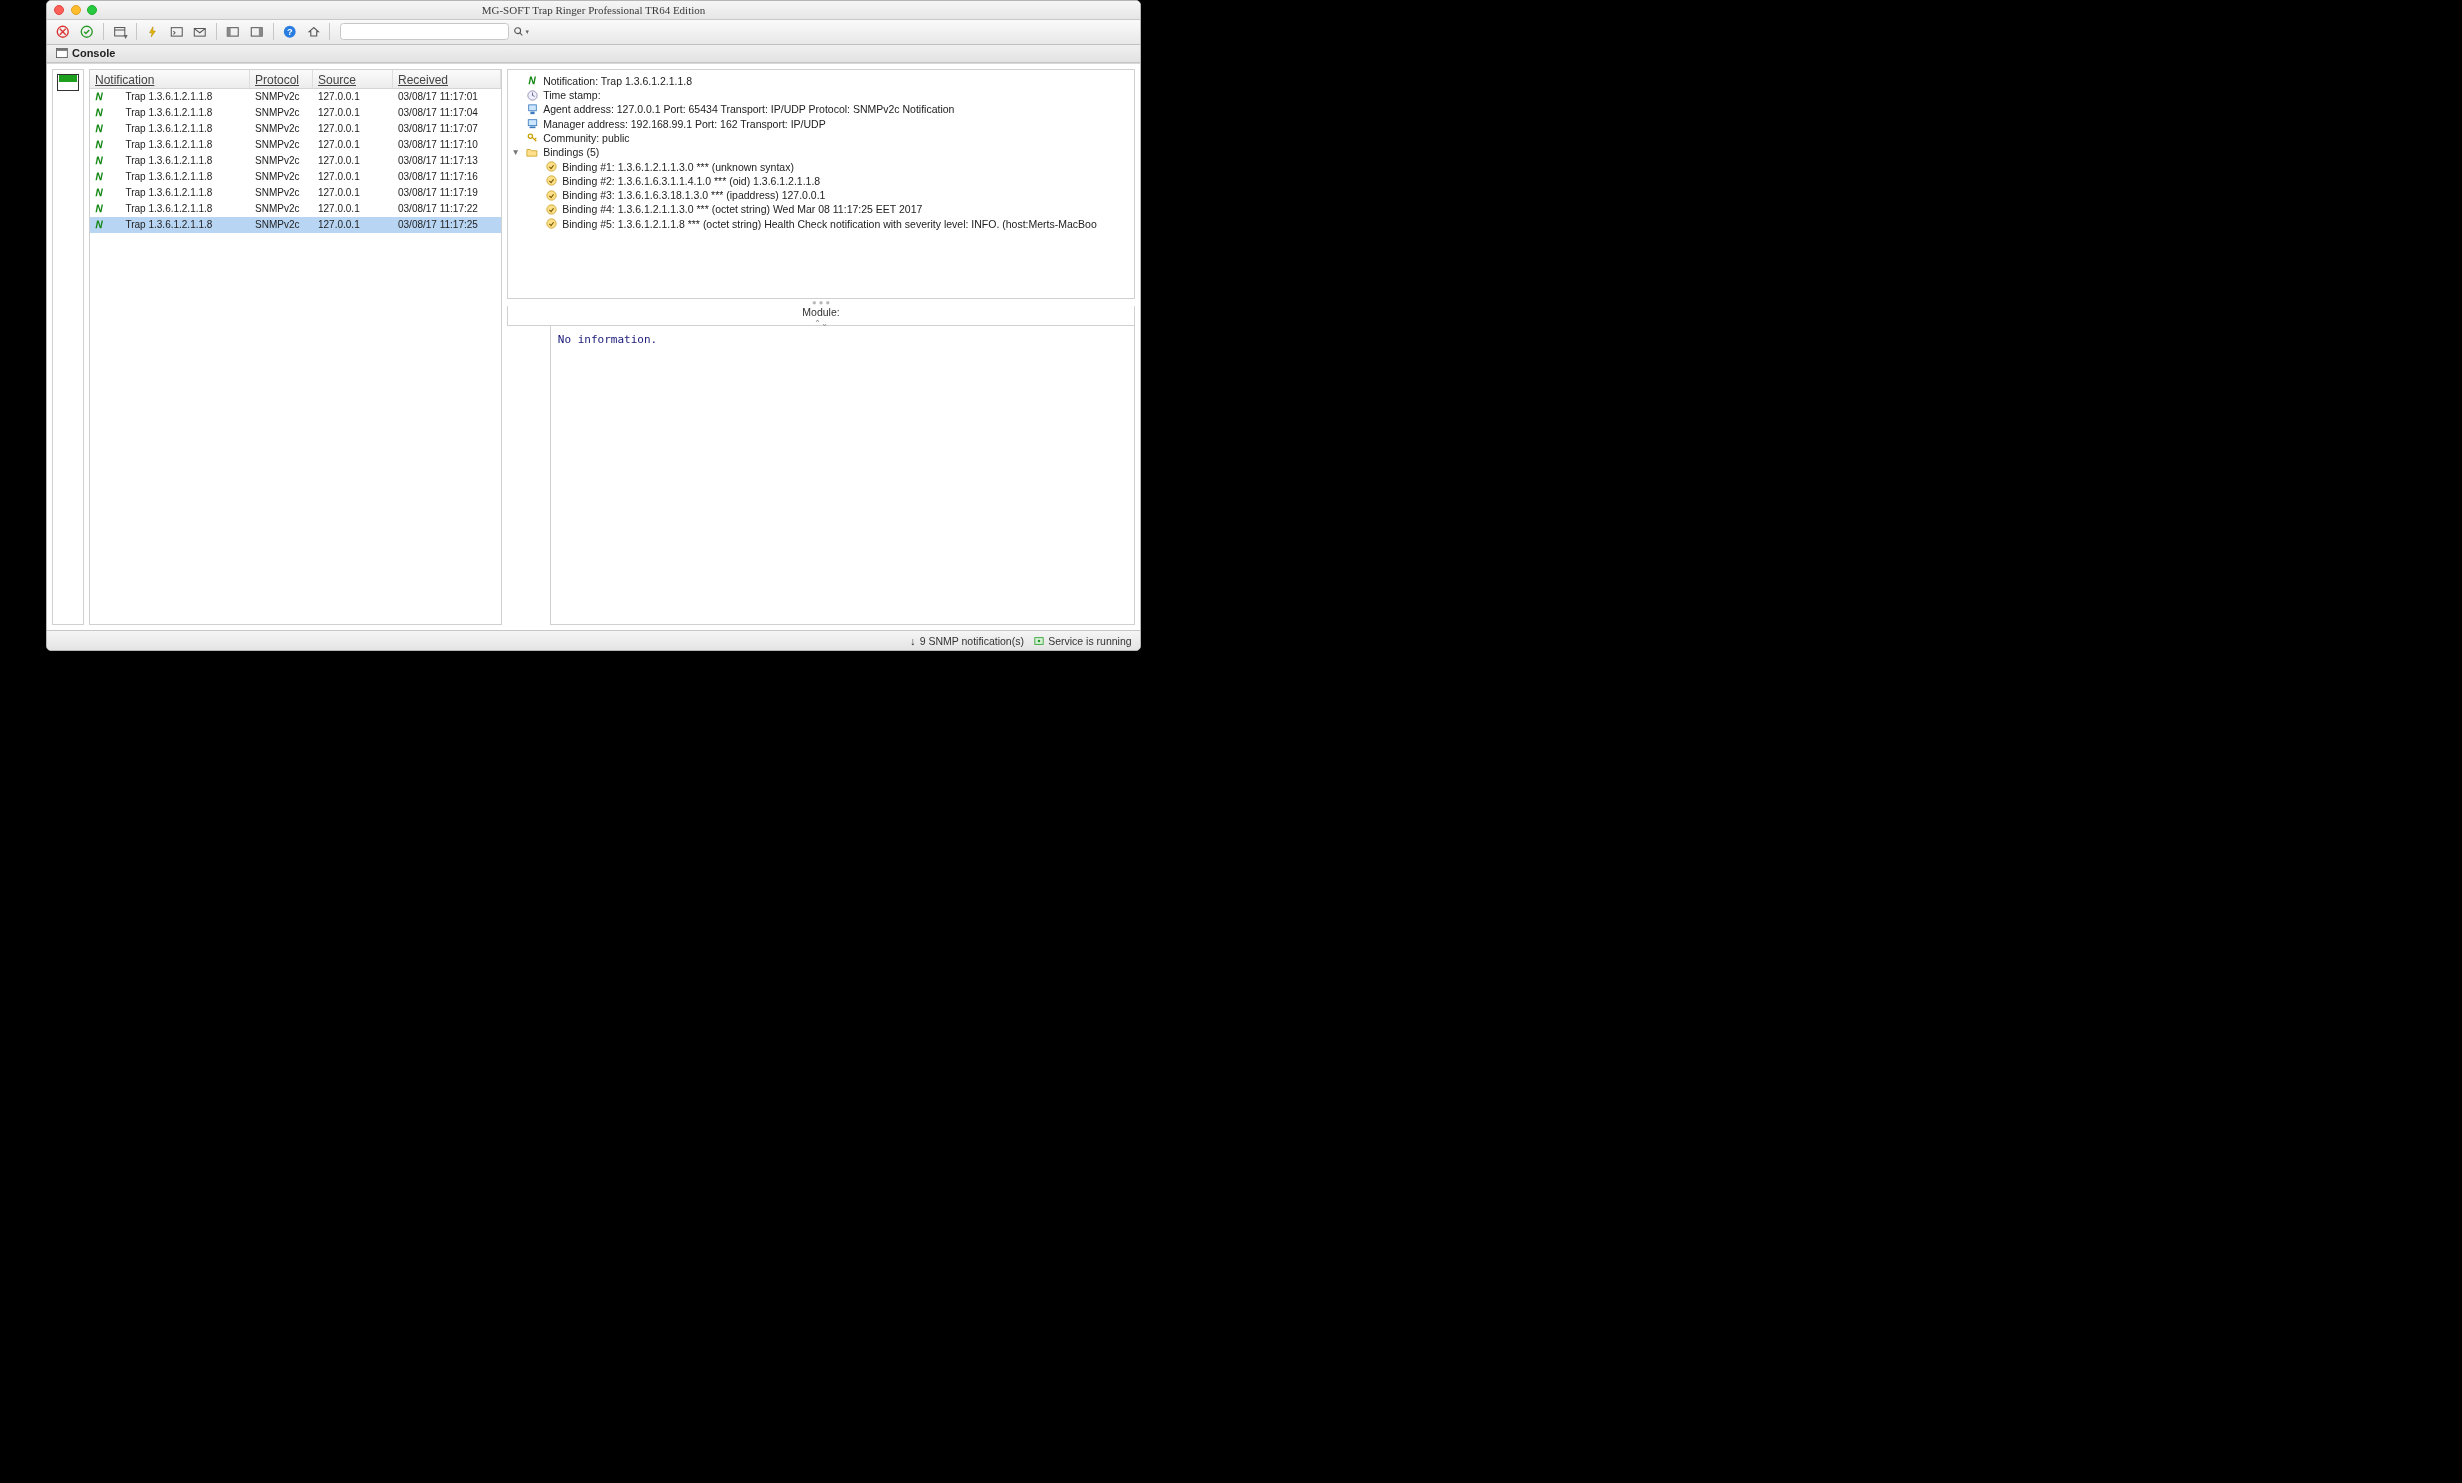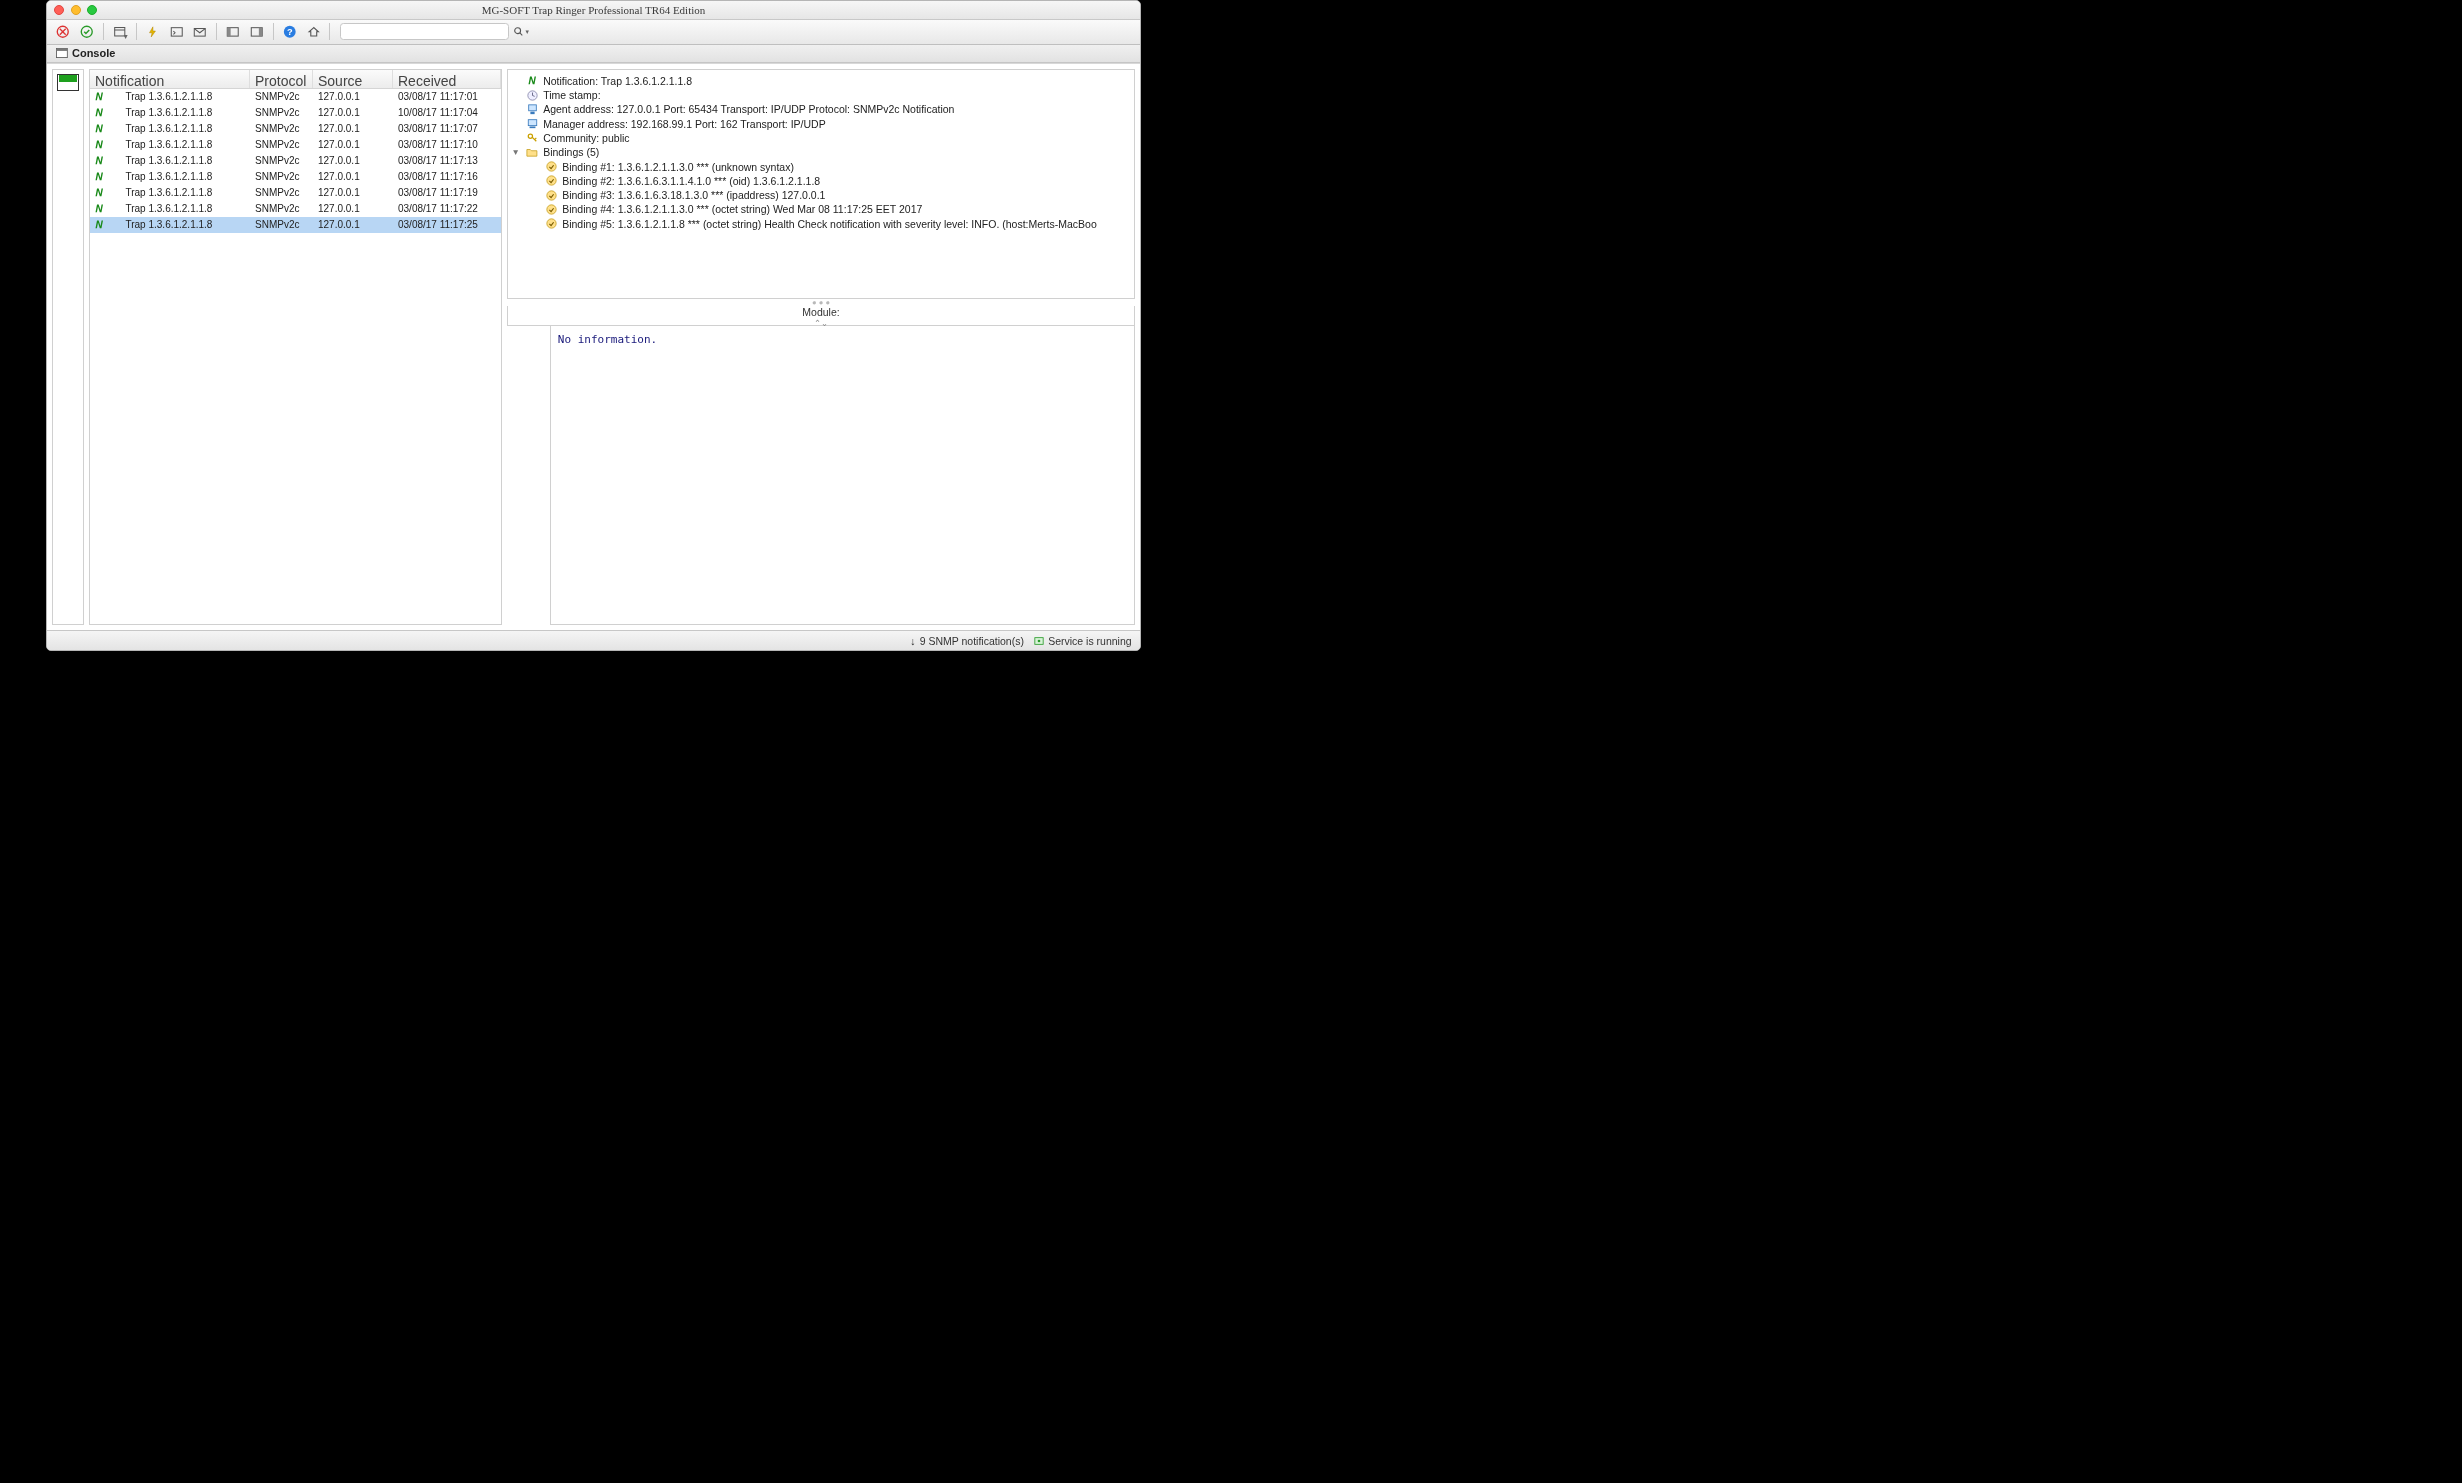--- a/index.html
+++ b/index.html
@@ -81,21 +81,21 @@
   }
   .monitor-icon::before{content:"";position:absolute;left:0.8px;top:0.8px;right:0.8px;height:6.8px;background:#1ea01e;}
   .leftpane {
     width: 413px; border:0.8px solid #d0d0d0; background:#fff;
     display:flex;flex-direction:column;
   }
   .thead {
     display:flex; height:18.6px; background:linear-gradient(#fbfbfb,#ececec);
     border-bottom:0.8px solid #d5d5d5;
   }
-  .th { padding:2.5px 5px; font-size:14px; color:#444; border-right:0.8px solid #dedede; }
+  .th { padding:2.5px 5px; font-size:12px; color:#444; border-right:0.8px solid #dedede;text-decoration:underline; }
   .cNotif{flex:0 0 160px;}
   .cProt{flex:0 0 63px;}
   .cSrc{flex:0 0 80px;}
   .cRecv{flex:1;}
   .tablebody{flex:1;overflow:auto;}
   .row{display:flex;height:16px;align-items:center;font-size:10px;}
   .row .cell{padding:0 5px;white-space:nowrap;overflow:hidden;}
   .row .cNotif{display:flex;align-items:center;gap:6.8px;padding-left:3.4px;}
   .row.selected{background:#b8d6f4;}
   .trapicon{color:#1a8a1a;font-style:italic;font-weight:bold;font-size:10px;display:inline-block;width:11.8px;text-align:center;}
@@ -253,21 +253,21 @@
             <div class="cell cSrc">127.0.0.1</div>
             <div class="cell cRecv">03/08/17 11:17:01</div>
           </div>
           <div class="row">
             <div class="cell cNotif">
               <span class="trapicon">𝘕</span>
               <span style="margin-left:13.5px">Trap 1.3.6.1.2.1.1.8</span>
             </div>
             <div class="cell cProt">SNMPv2c</div>
             <div class="cell cSrc">127.0.0.1</div>
-            <div class="cell cRecv">10/08/17 11:17:04</div>
+            <div class="cell cRecv">03/08/17 11:17:04</div>
           </div>
           <div class="row">
             <div class="cell cNotif">
               <span class="trapicon">𝘕</span>
               <span style="margin-left:13.5px">Trap 1.3.6.1.2.1.1.8</span>
             </div>
             <div class="cell cProt">SNMPv2c</div>
             <div class="cell cSrc">127.0.0.1</div>
             <div class="cell cRecv">03/08/17 11:17:07</div>
           </div>

